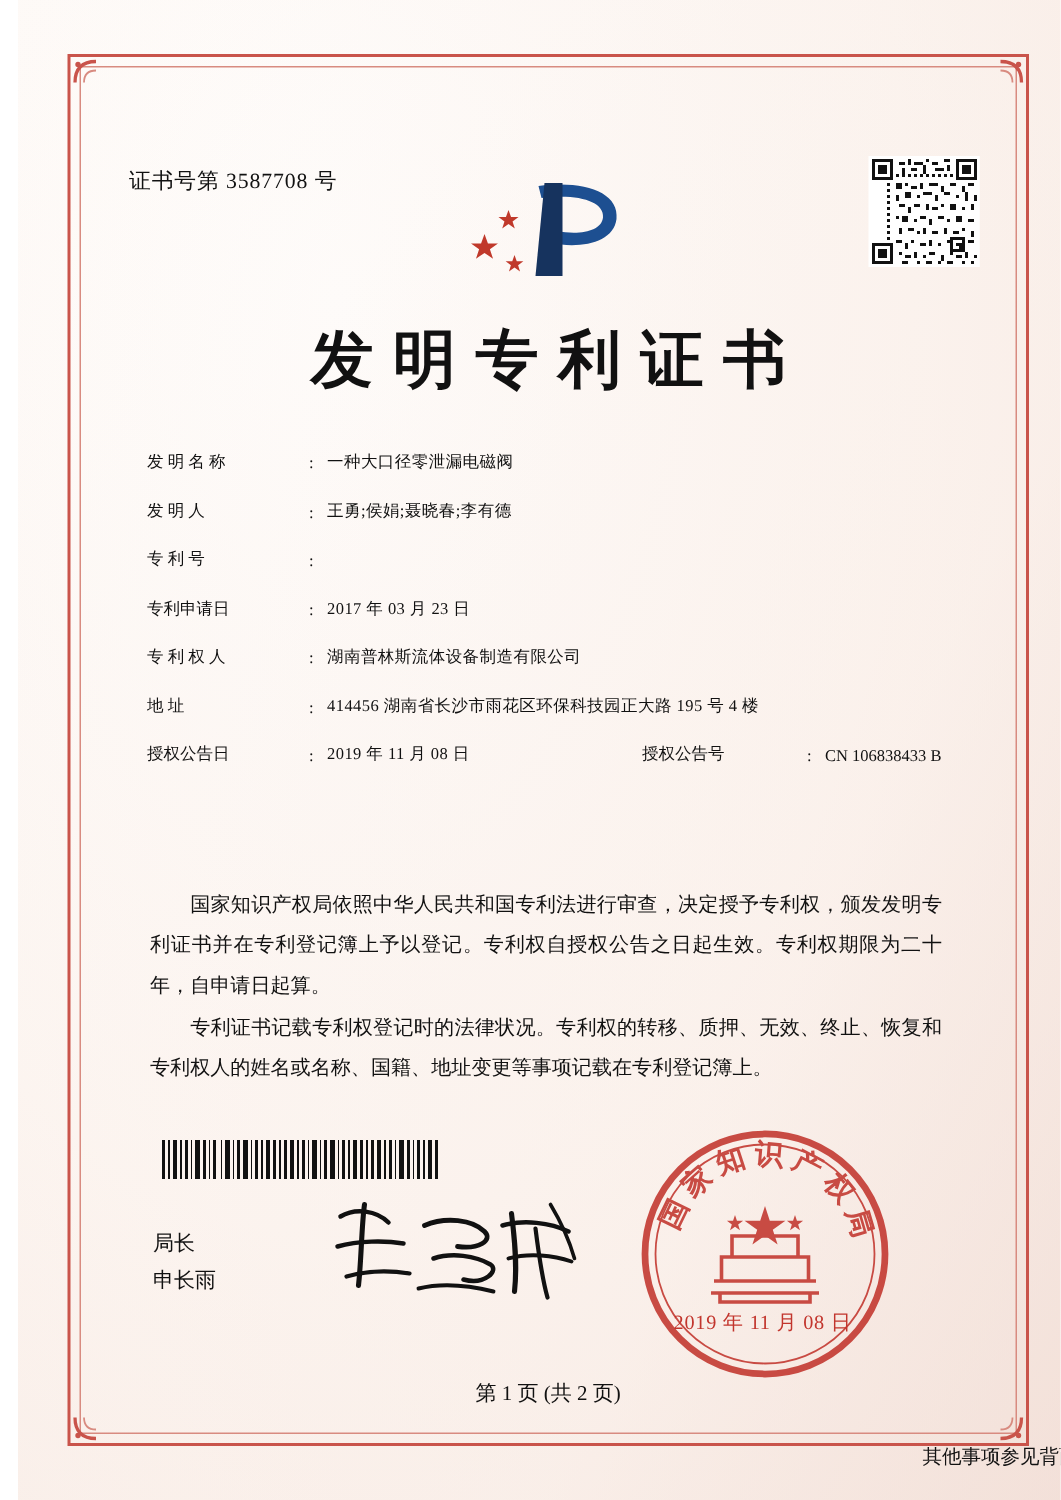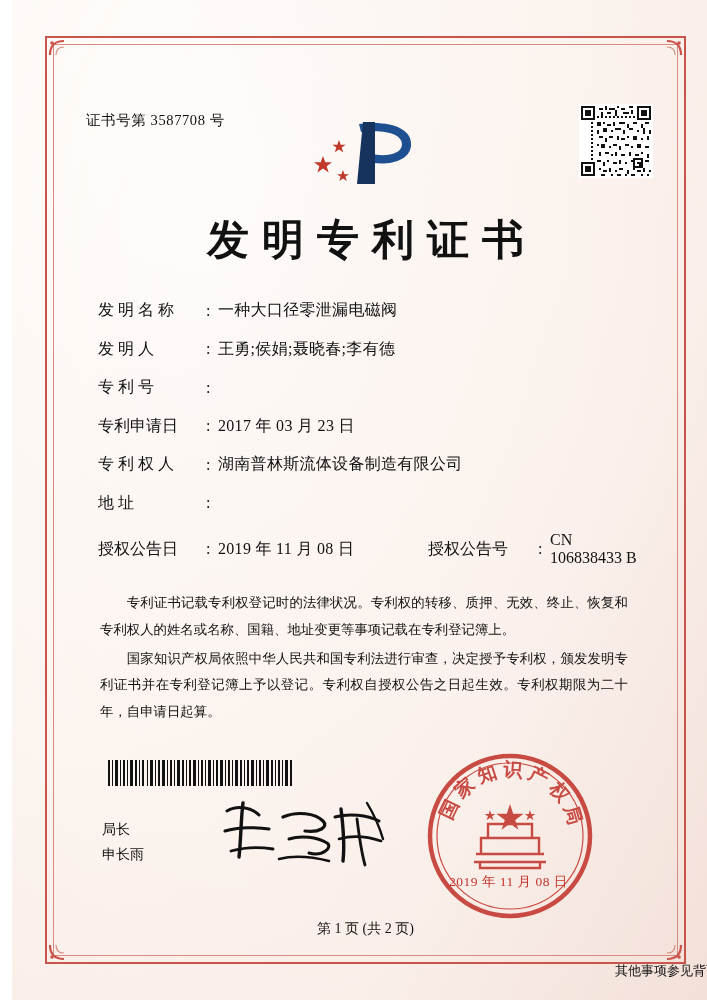--- a/index.html
+++ b/index.html
@@ -106,23 +106,23 @@
 
   
   .fields {
     position: absolute;
     left: 86px;
     top: 300px;
     width: 540px;
   }
   .field-row {
     display: flex;
-    align-items: center;
+    align-items: flex-end;
     margin-bottom: 17.5px;
-    font-size: 16px;
+    font-size: 11px;
     color: #111;
   }
   .field-label {
     flex: 0 0 108px;
     letter-spacing: 0px;
     white-space: nowrap;
   }
   .field-colon { flex: 0 0 12px; }
   .field-value {
     flex: 1 1 auto;
@@ -436,36 +436,37 @@
 
     <div class="field-row">
       <div class="field-label">专 利 权 人</div>
       <div class="field-colon">:</div>
       <div class="field-value">湖南普林斯流体设备制造有限公司</div>
     </div>
 
     <div class="field-row">
       <div class="field-label">地        址</div>
       <div class="field-colon">:</div>
+      <div class="field-value">414456 湖南省长沙市雨花区环保科技园正大路 195 号 4 楼</div>
     </div>
 
     <div class="field-row two-col">
       <div class="field-label">授权公告日</div>
       <div class="field-colon">:</div>
       <div class="field-value">2019 年 11 月 08 日</div>
       <div class="sub-label">授权公告号</div>
       <div class="field-colon">:</div>
       <div class="sub-value">CN 106838433 B</div>
     </div>
 
   </div>
 
   <div class="body-text">
+    <p>国家知识产权局依照中华人民共和国专利法进行审查，决定授予专利权，颁发发明专利证书并在专利登记簿上予以登记。专利权自授权公告之日起生效。专利权期限为二十年，自申请日起算。</p>
     <p>专利证书记载专利权登记时的法律状况。专利权的转移、质押、无效、终止、恢复和专利权人的姓名或名称、国籍、地址变更等事项记载在专利登记簿上。</p>
-    <p>国家知识产权局依照中华人民共和国专利法进行审查，决定授予专利权，颁发发明专利证书并在专利登记簿上予以登记。专利权自授权公告之日起生效。专利权期限为二十年，自申请日起算。</p>
   </div>
 
   <div class="barcode">
     <svg width="186" height="26" viewBox="0 0 186 26" shape-rendering="crispEdges">
       <rect width="186" height="26" fill="none"></rect>
       <g fill="#111111">
         <rect x="0" y="0" width="2" height="26"></rect>
           <rect x="4" y="0" width="1" height="26"></rect>
         <rect x="7" y="0" width="3" height="26"></rect>
           <rect x="12" y="0" width="1" height="26"></rect>

